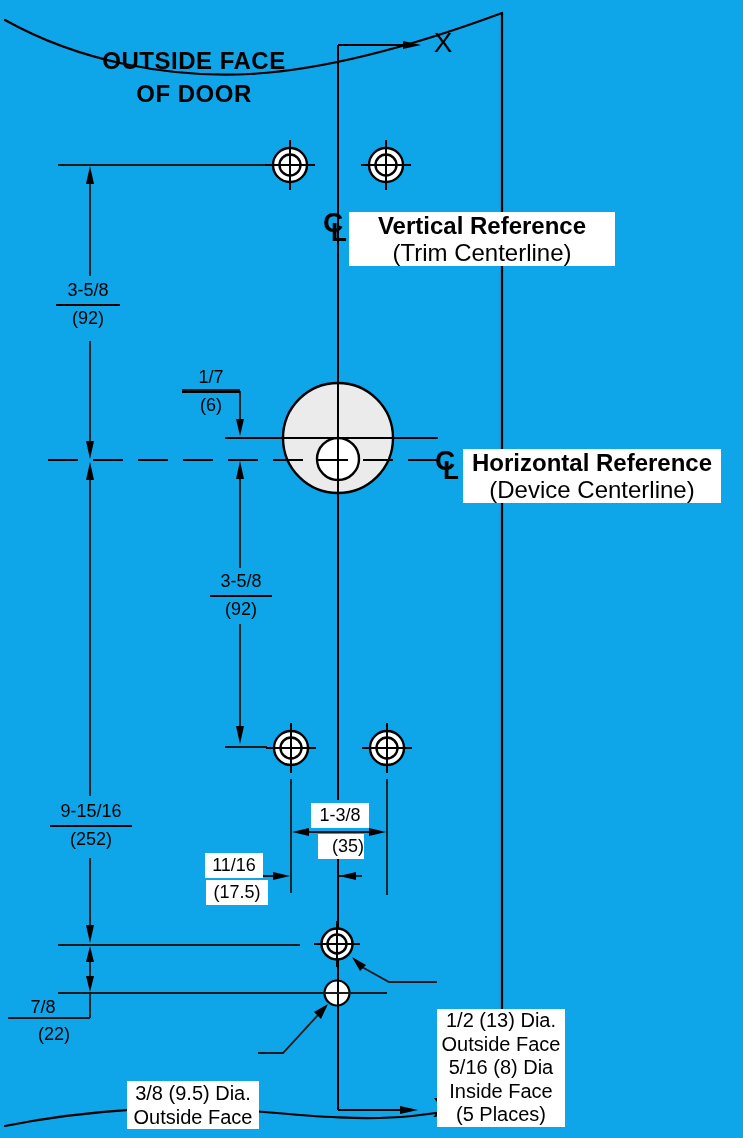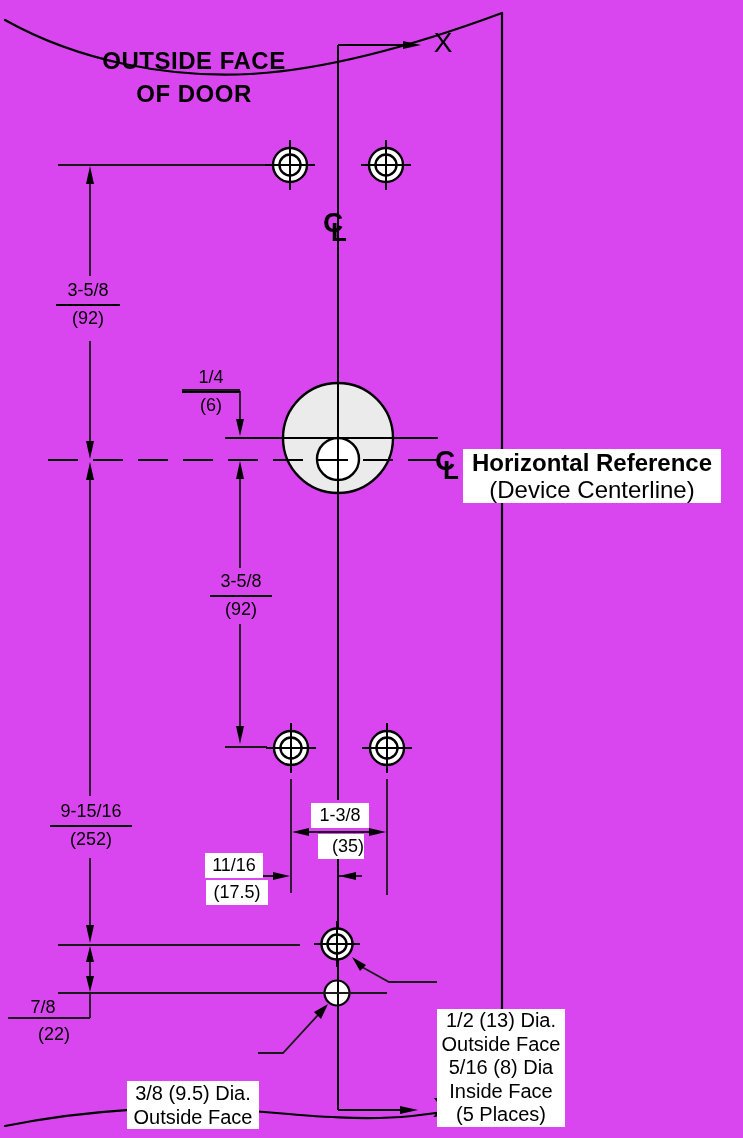--- a/index.html
+++ b/index.html
@@ -1,16 +1,16 @@
 <!DOCTYPE html>
 <html><head>
 <meta charset="utf-8">
 <style>
   html,body{margin:0;padding:0;background:#fff;}
-  #canvas{position:relative;width:743px;height:1138px;background:#d946ef;overflow:hidden;
+  #canvas{position:relative;width:743px;height:1138px;background:#0ea5e9;overflow:hidden;
           font-family:"Liberation Sans",sans-serif;color:#000;}
   #linework{position:absolute;left:0;top:0;}
   .obj{stroke:#000;stroke-width:2.2;fill:none;stroke-linecap:round;}
   .thin{stroke:#1a1a1a;stroke-width:1.8;fill:none;}
   .cross{stroke:#000;stroke-width:2;fill:none;}
   .hole{fill:#fff;stroke:#000;stroke-width:2.4;}
   .ring{fill:none;stroke:#000;stroke-width:2.4;}
   .ah{fill:#000;stroke:none;}
   .lbl{position:absolute;text-align:center;white-space:nowrap;}
   .bgw{background:#fff;}
@@ -150,41 +150,45 @@
   </svg>
 
   <div class="lbl door-face" style="left:58px;top:44px;width:272px;">
     <div>OUTSIDE FACE</div>
     <div>OF DOOR</div>
   </div>
 
   <div class="lbl axis" style="left:423px;top:29px;width:40px;">X</div>
   <div class="lbl axis" style="left:422px;top:1094px;width:40px;">X</div>
 
+  <div class="lbl ref bgw" style="left:349px;top:212px;width:266px;">
+    <div class="t">Vertical Reference</div>
+    <div>(Trim Centerline)</div>
+  </div>
   <div class="clsym" style="left:323px;top:209px;">
     <span class="c">C</span>
     <span class="l">L</span>
   </div>
 
   <div class="lbl ref bgw" style="left:463px;top:449px;width:258px;">
     <div class="t">Horizontal Reference</div>
     <div>(Device Centerline)</div>
   </div>
   <div class="clsym" style="left:435px;top:447px;">
     <span class="c">C</span>
     <span class="l">L</span>
   </div>
 
   <div class="lbl dim dimblock" style="left:56px;top:278px;width:64px;">
     <div class="u">3-5/8</div>
     <div>(92)</div>
   </div>
 
   <div class="lbl dim dimblock" style="left:182px;top:365px;width:58px;">
-    <div class="u">1/4</div>
+    <div class="u">1/7</div>
     <div>(6)</div>
   </div>
 
   <div class="lbl dim dimblock" style="left:210px;top:569px;width:62px;">
     <div class="u">3-5/8</div>
     <div>(92)</div>
   </div>
 
   <div class="lbl dim dimblock" style="left:50px;top:799px;width:82px;">
     <div class="u">9-15/16</div>

